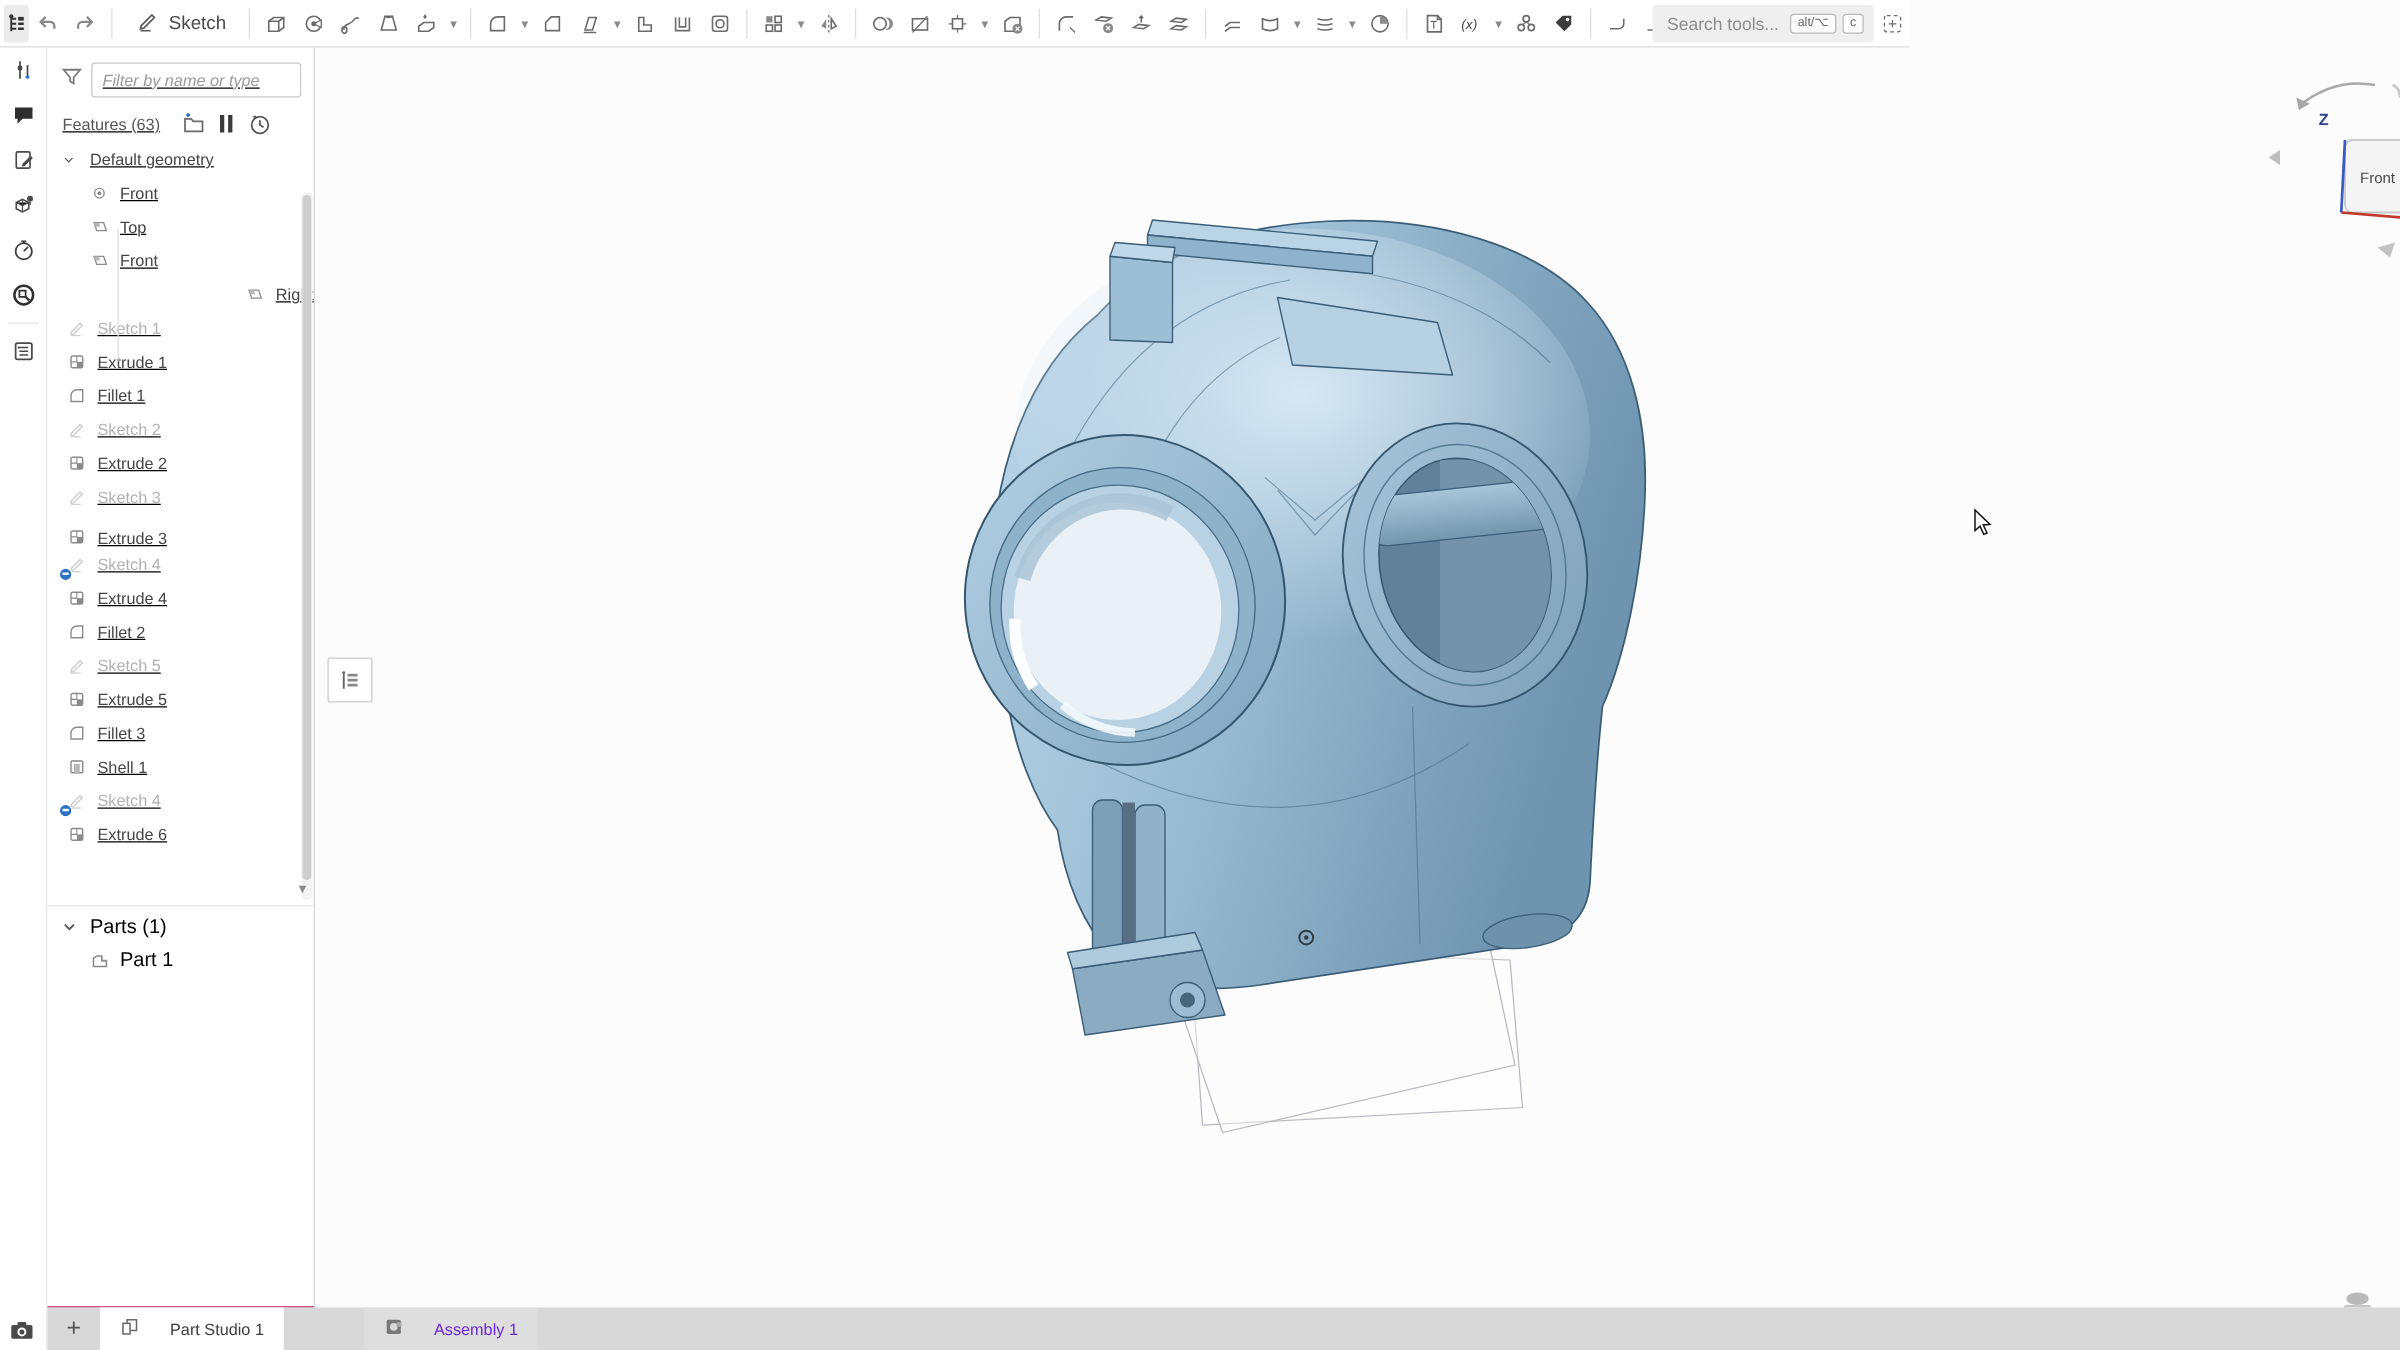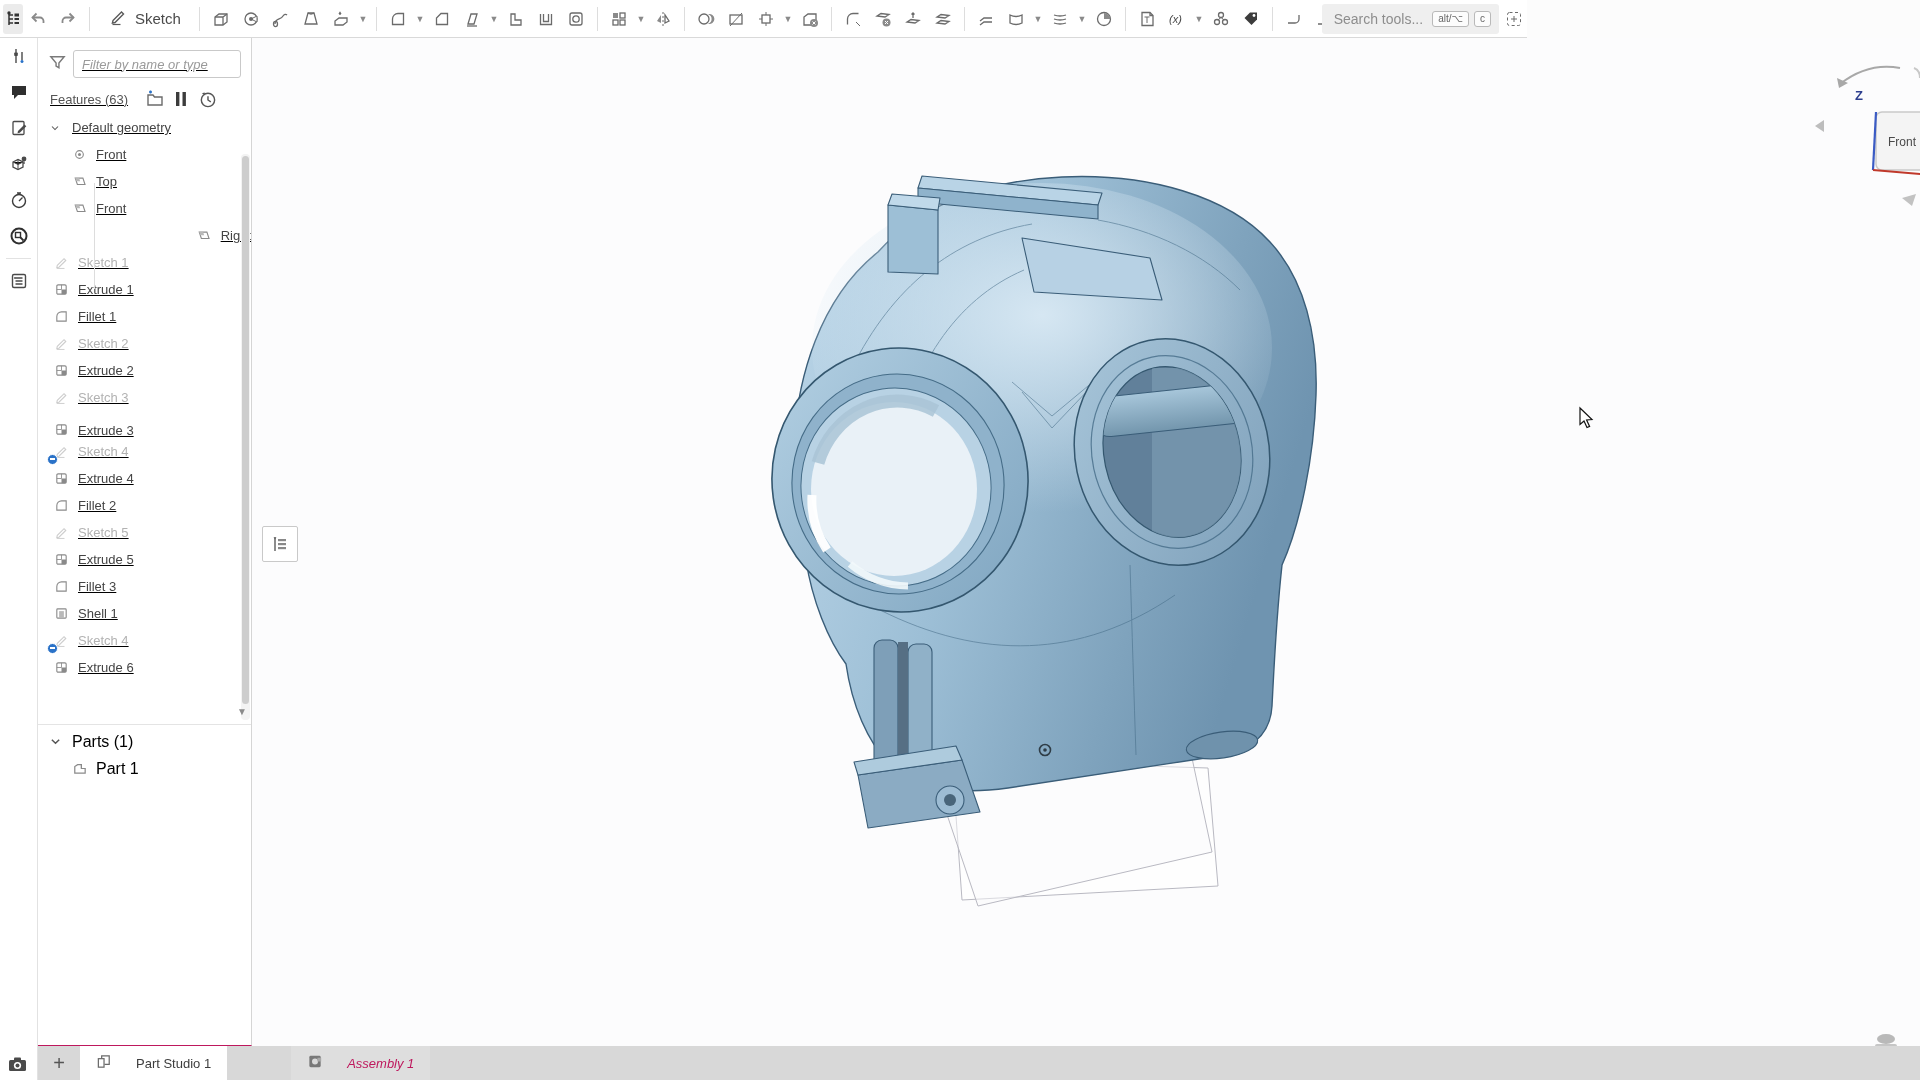--- a/index.html
+++ b/index.html
@@ -60,21 +60,21 @@
   #panel-handle{position:absolute;left:262px;top:526px;width:36px;height:36px;background:#fff;
     border:1px solid #c9c9c9;border-radius:2px;display:flex;align-items:center;justify-content:center;
     cursor:pointer;z-index:25;}
   
   #tabbar{position:absolute;left:38px;top:1046px;width:1882px;height:34px;background:#d8d8d8;
     display:flex;align-items:stretch;z-index:30;}
   #tab-add{width:42px;display:flex;align-items:center;justify-content:center;cursor:pointer;
     color:#555;font-size:20px;}
   .tab{display:flex;align-items:center;gap:23px;padding:0 16px;font-size:13px;color:#3d3d3d;cursor:pointer;}
   .tab.active{background:#fff;}
-  .tab.inactive{background:#dedede;margin-left:64px;color:#be185d;font-style:italic;}
+  .tab.inactive{background:#dedede;margin-left:64px;color:#6d28d9;}
 </style>
 </head>
 <body>
 
 <div id="toolbar">
   <div class="tb-toggle">
       <svg width="20" height="20" viewBox="0 0 20 20">
         <path d="M6 4v12" stroke="#333" stroke-width="1.5" fill="none"></path>
         <path d="M6 6h4M6 10h4M6 14h4" stroke="#333" stroke-width="1.5"></path>
         <circle cx="6" cy="4" r="1.7" fill="#333"></circle>

